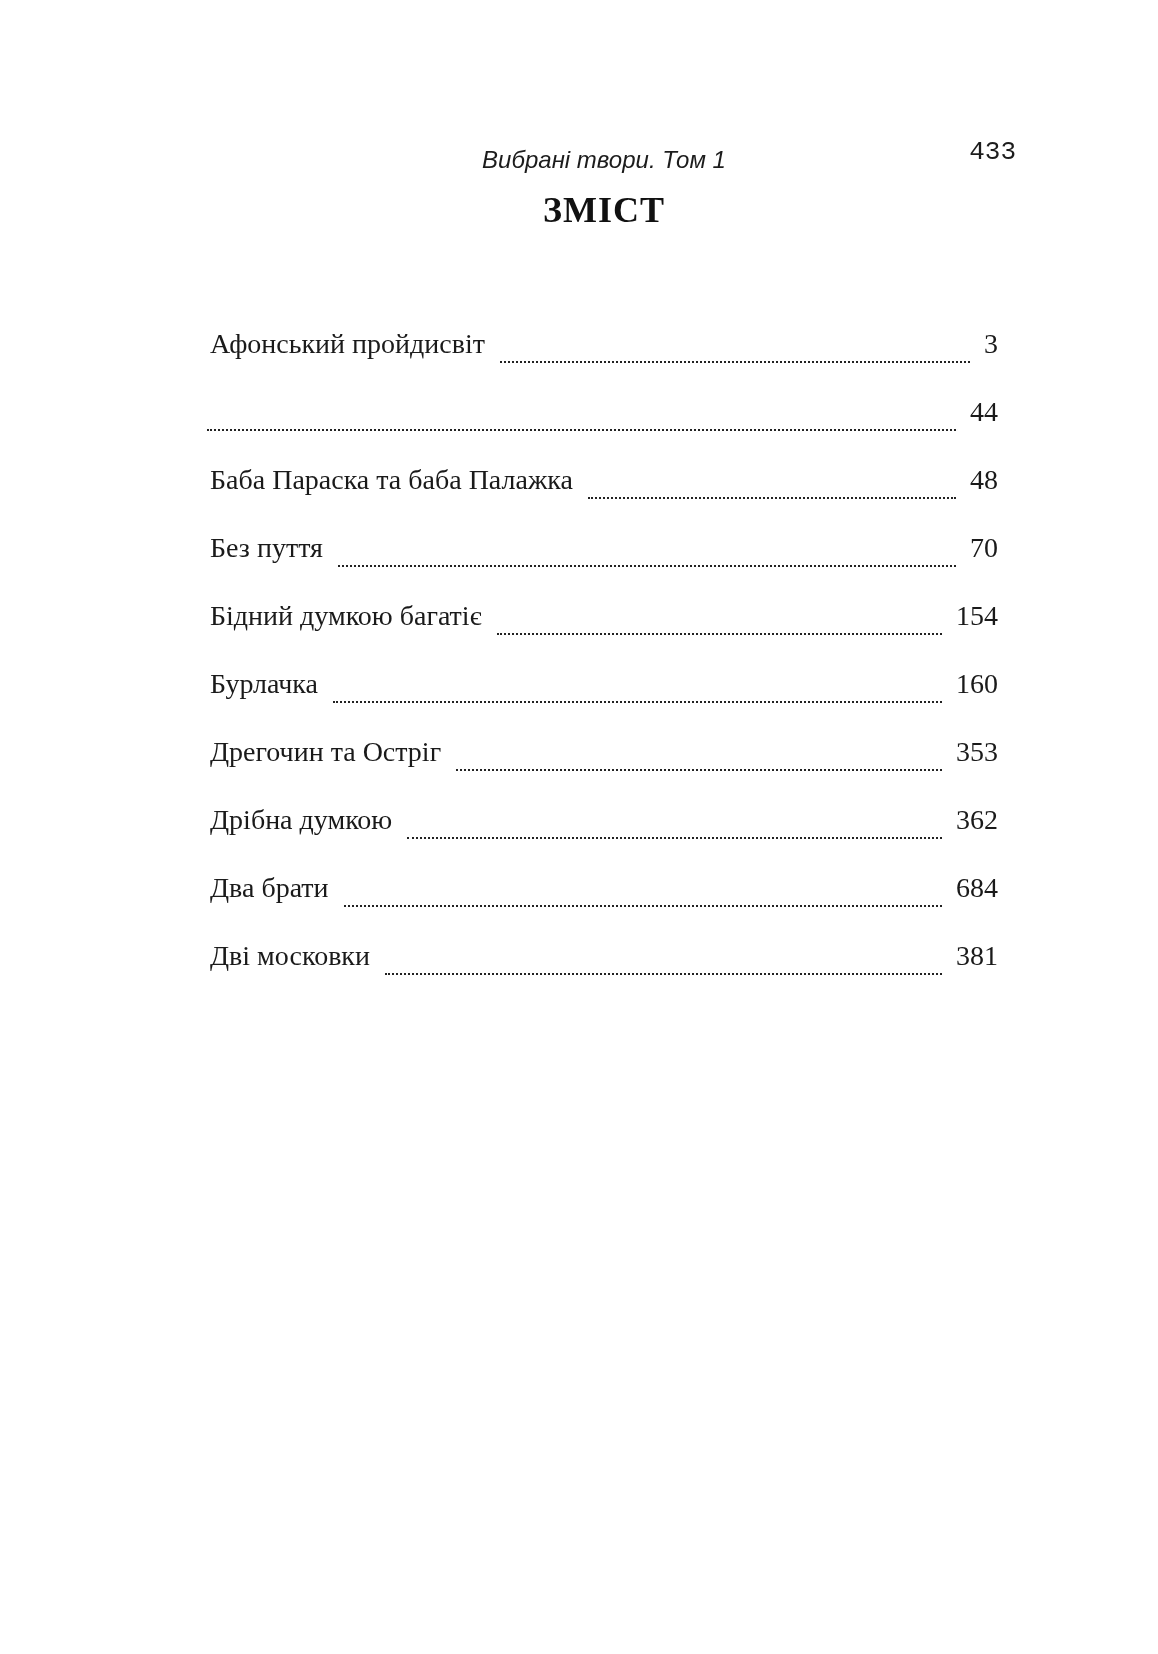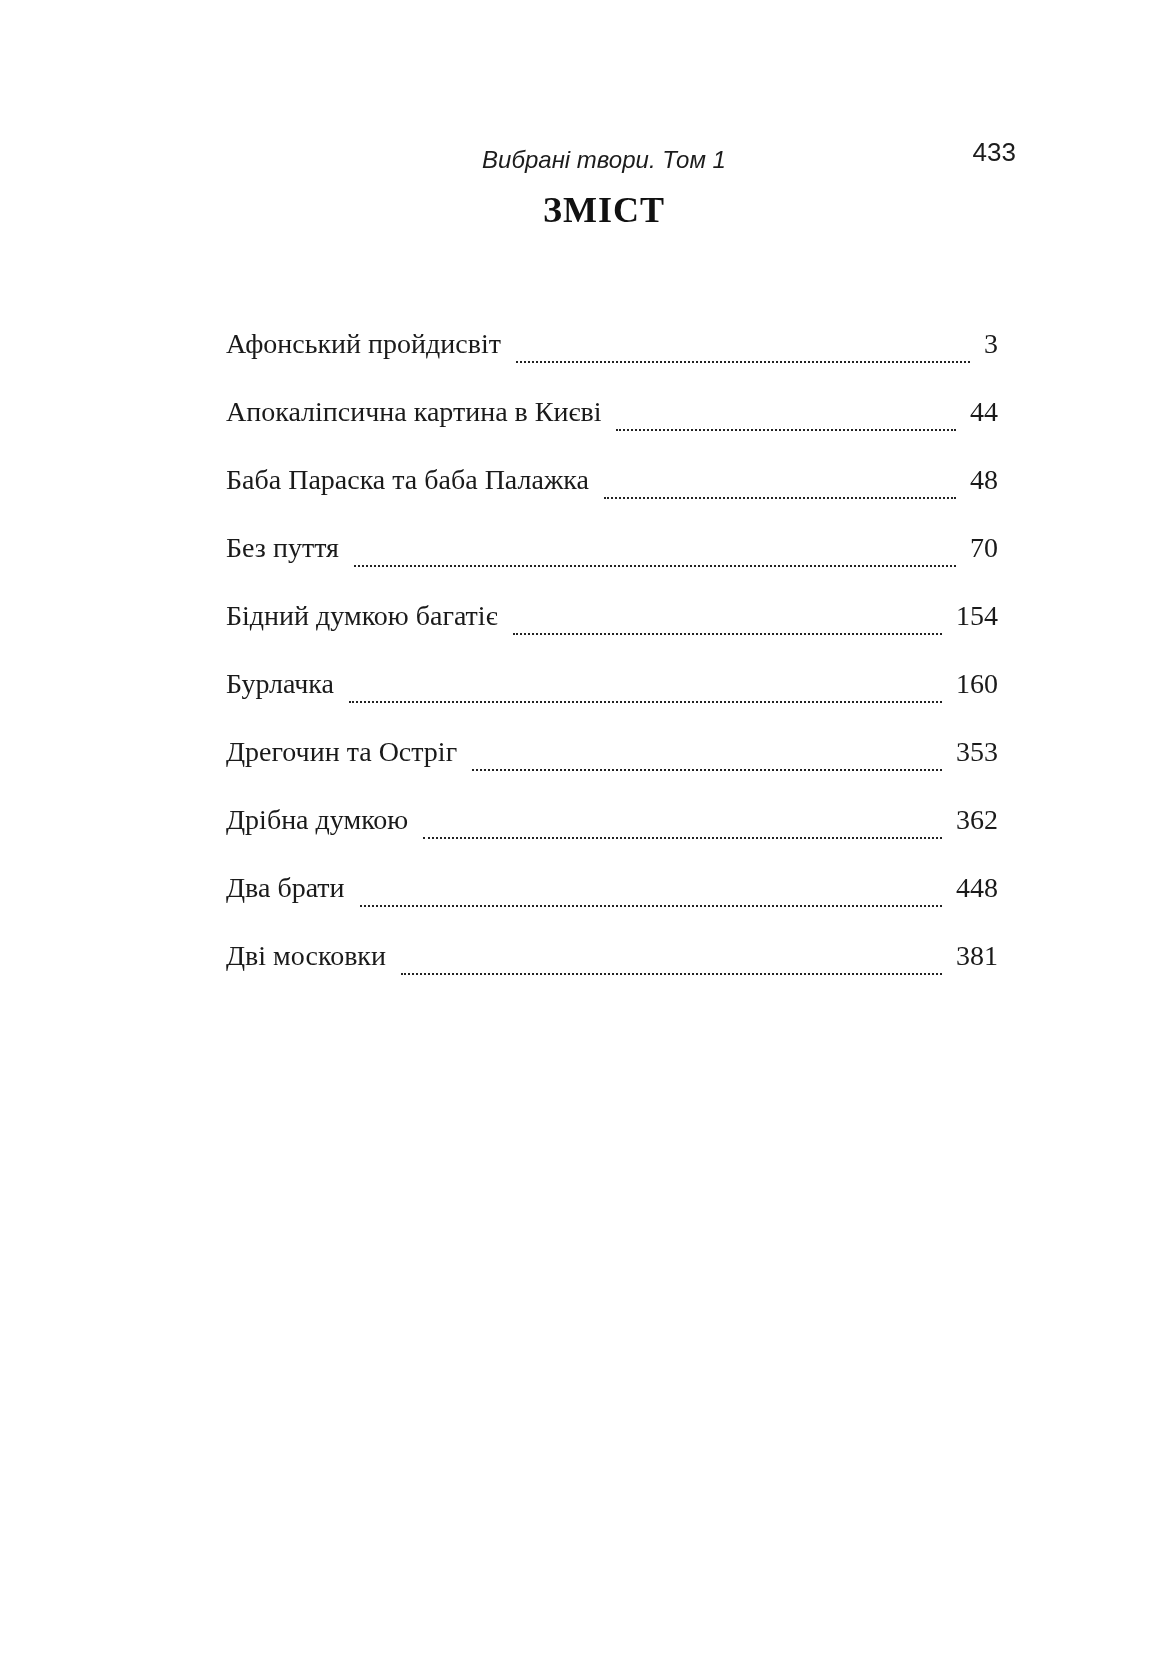--- a/index.html
+++ b/index.html
@@ -25,21 +25,21 @@
     text-align: center;
     font-family: "Liberation Sans", sans-serif;
     font-style: italic;
     font-size: 24px;
     color: #1c1c1c;
   }
   .running-page-number {
     position: absolute;
     right: 0;
     top: 0;
-    font-family: Liberation Sans, sans-serif;
+    font-family: Liberation Mono, monospace;
     font-size: 26px;
     color: #1c1c1c;
   }
   .toc-heading {
     position: absolute;
     top: 162px;
     left: 165px;
     right: 151px;
     text-align: center;
     font-family: "Liberation Serif", serif;
@@ -59,21 +59,20 @@
     align-items: flex-end;
     font-size: 28px;
     line-height: 34px;
     height: 34px;
     margin-bottom: 34px;
     color: #1a1a1a;
   }
   .toc-title {
     white-space: nowrap;
     flex: 0 0 auto;
-    margin-left: 16px;
   }
   .leader {
     flex: 1 1 auto;
     min-width: 24px;
     border-bottom: 2px dotted #222222;
     margin: 0 5px 7px 6px;
     height: 0;
   }
   .toc-page {
     white-space: nowrap;
@@ -95,21 +94,20 @@
 
   <div class="toc-list">
 
     <div class="toc-row">
       <span class="toc-title">Афонський пройдисвіт</span>
       <span class="leader"></span>
       <span class="toc-page">3</span>
     </div>
 
     <div class="toc-row">
-      <span class="toc-title">Апокаліпсична картина в Києві</span>
       <span class="leader"></span>
       <span class="toc-page">44</span>
     </div>
 
     <div class="toc-row">
       <span class="toc-title">Баба Параска та баба Палажка</span>
       <span class="leader"></span>
       <span class="toc-page">48</span>
     </div>
 
@@ -141,21 +139,21 @@
 
     <div class="toc-row">
       <span class="toc-title">Дрібна думкою</span>
       <span class="leader"></span>
       <span class="toc-page">362</span>
     </div>
 
     <div class="toc-row">
       <span class="toc-title">Два брати</span>
       <span class="leader"></span>
-      <span class="toc-page">448</span>
+      <span class="toc-page">684</span>
     </div>
 
     <div class="toc-row">
       <span class="toc-title">Дві московки</span>
       <span class="leader"></span>
       <span class="toc-page">381</span>
     </div>
 
   </div>
 </div>

